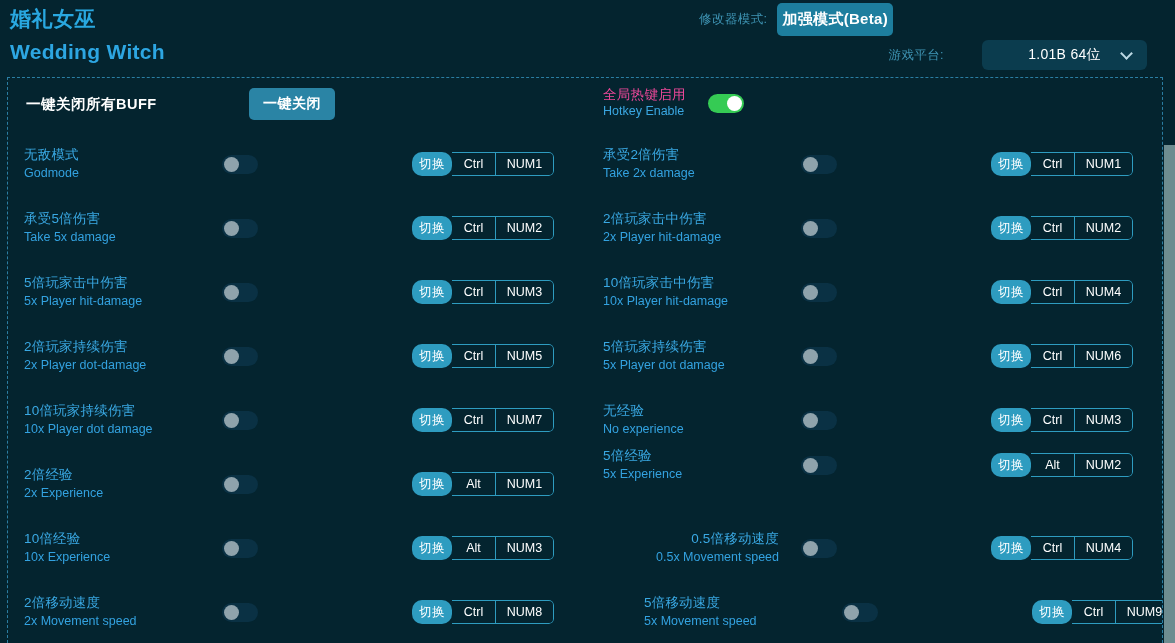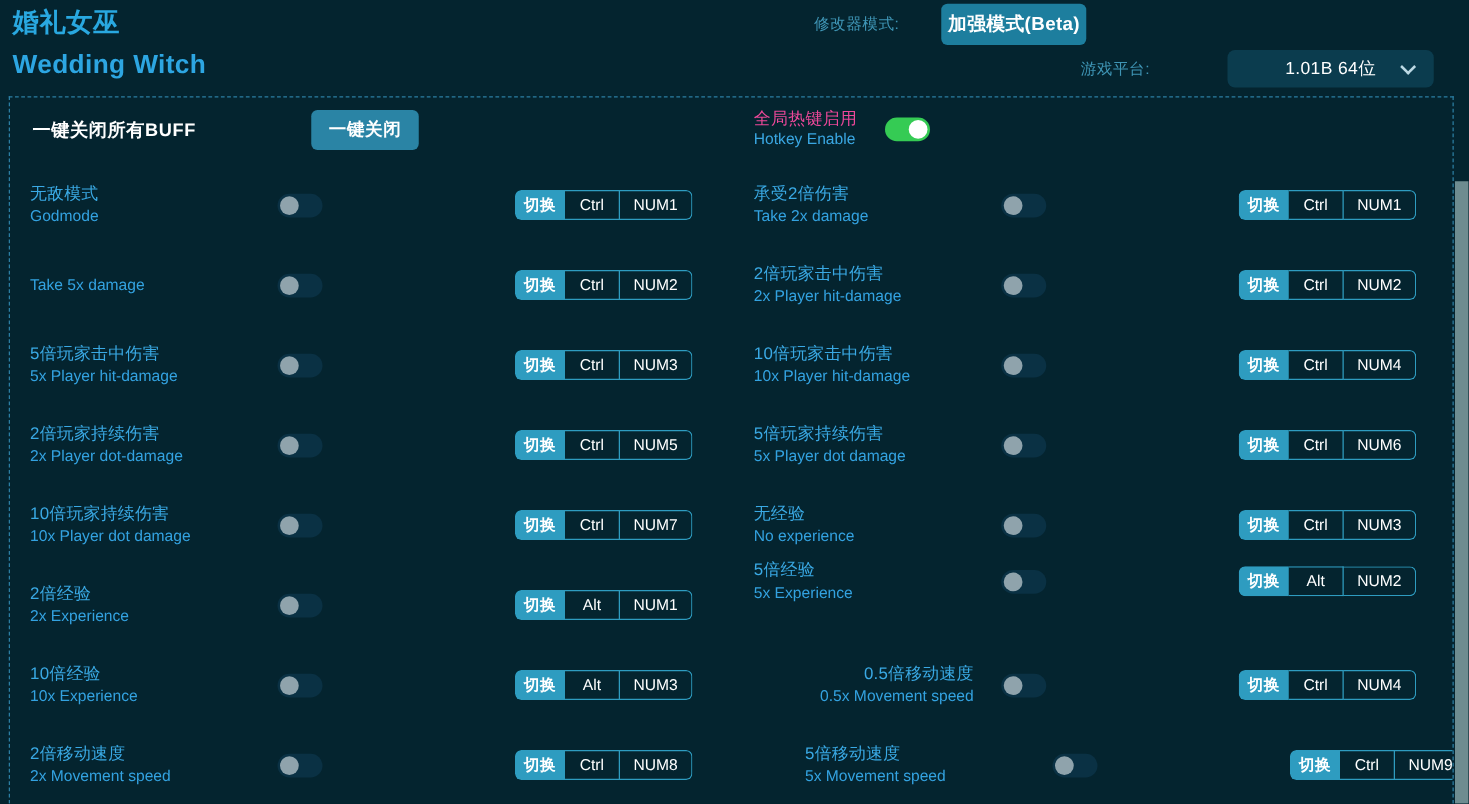--- a/index.html
+++ b/index.html
@@ -52,21 +52,20 @@
     right: 28px;
     width: 608px;
   }
 
   .hr-row {
     display: flex;
     align-items: center;
     justify-content: flex-end;
     height: 30px;
     margin-bottom: 6px;
-    gap: 24px;
   }
 
   .hr-label {
     font-size: 12.5px;
     color: #3f95b5;
     margin-right: 10px;
     white-space: nowrap;
     letter-spacing: 0.4px;
   }
 
@@ -253,28 +252,29 @@
     border-radius: 5px;
     overflow: hidden;
     cursor: pointer;
     flex: none;
   }
 
   .hk-toggle {
     background: #2e9cc0;
     color: #ffffff;
     font-size: 12.5px;
-    font-weight: bold;
+    font-weight: normal;
     display: flex;
     align-items: center;
     justify-content: center;
     padding: 0 7px;
     letter-spacing: 0.5px;
     border-top-left-radius: 5px;
     border-bottom-left-radius: 5px;
+    border-radius: 10px;
   }
 
   .hk-key {
     color: #ffffff;
     font-size: 12.5px;
     display: flex;
     align-items: center;
     justify-content: center;
     border: 1px solid #2e9cc0;
     border-left: none;
@@ -363,20 +363,21 @@
             </div>
           </div>
           <div class="hk-group">
             <span class="hk-toggle">切换</span>
             <span class="hk-key">Ctrl</span>
             <span class="hk-key last">NUM1</span>
           </div>
         </div>
         <div class="row row-left" style="top: 72px;">
           <div class="labels">
+            <div class="lbl-cn">承受5倍伤害</div>
             <div class="lbl-en">Take 5x damage</div>
           </div>
           <div class="sw-cell">
             <div class="switch">
               <span class="knob"></span>
             </div>
           </div>
           <div class="hk-group">
             <span class="hk-toggle">切换</span>
             <span class="hk-key">Ctrl</span>

